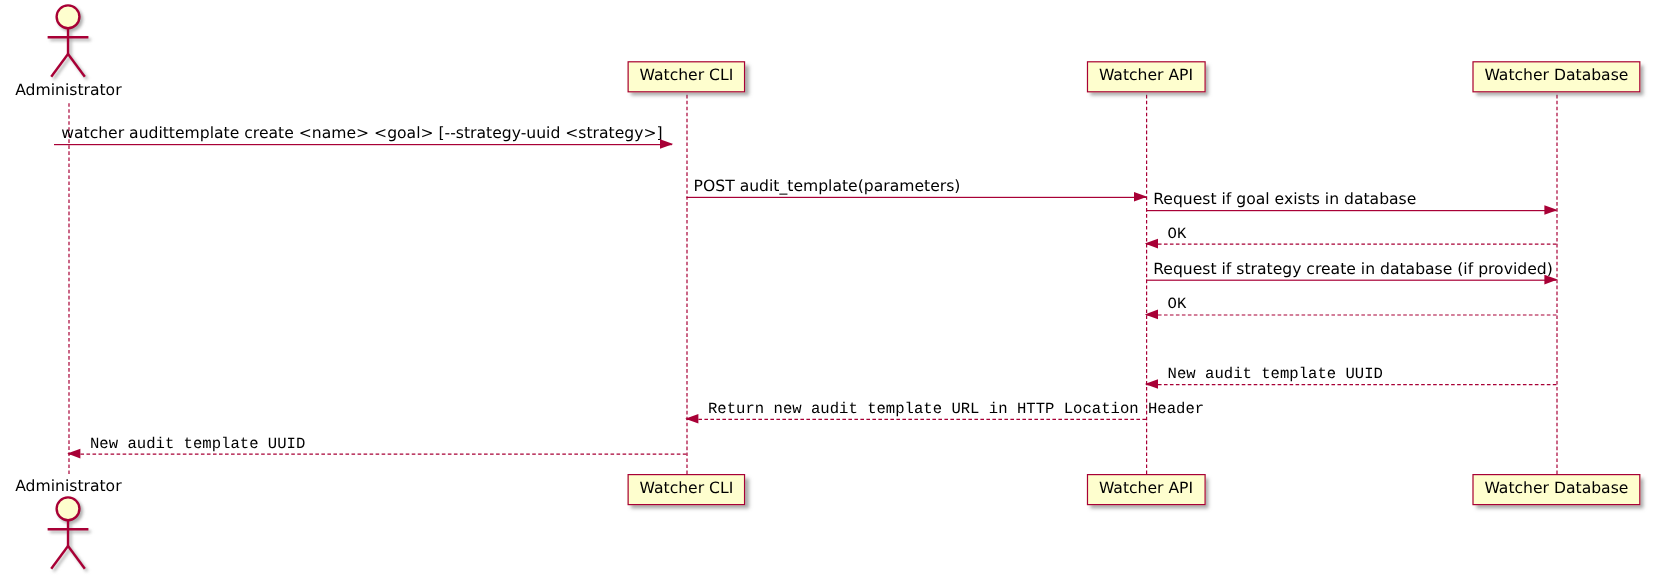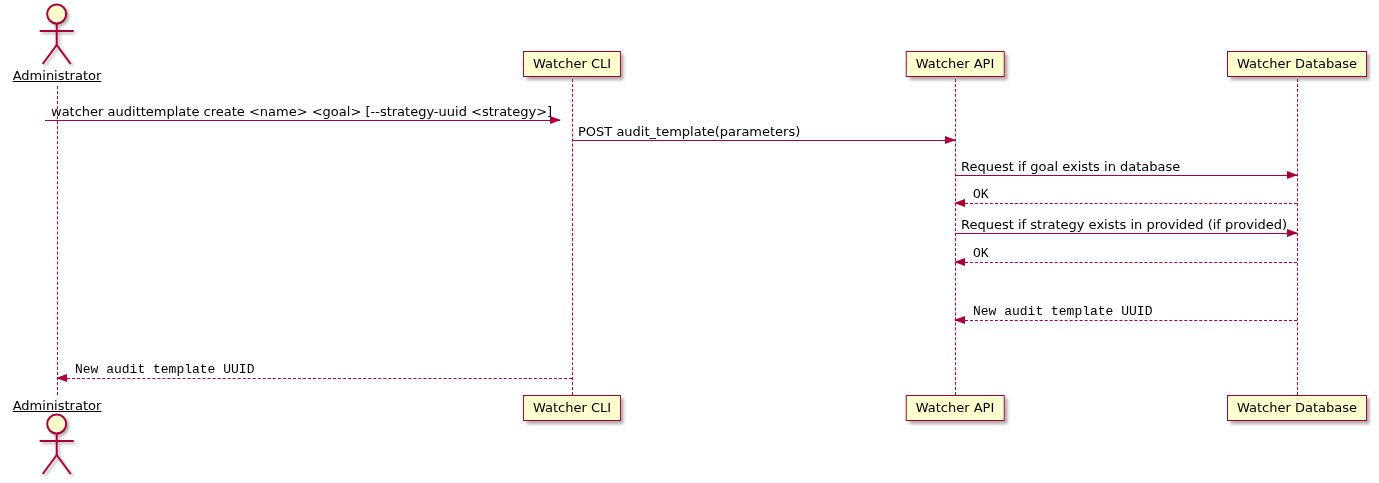--- a/index.html
+++ b/index.html
@@ -21,21 +21,21 @@
   .pbox {
     position: absolute;
     transform: translateX(-50%);
     background: #FEFECE;
     border: 1.6px solid #A80036;
     padding: 4px 9px 5px 9px;
     white-space: nowrap;
     box-shadow: 3px 3px 3px rgba(100,100,100,0.55);
     text-align: right;
   }
-  .actor { position: absolute; transform: translateX(-50%); text-align: center; text-decoration: underline; }
+  .actor { position: absolute; transform: translateX(-50%); text-align: center; }
   .actor svg { display: block; margin: 0 auto; filter: drop-shadow(2.5px 2.5px 1.5px rgba(120,120,120,0.6)); }
   .actor-label { white-space: nowrap; margin-top: 1px; }
   .msg { position: absolute; }
   .msg-label {
     height: 16px;
     line-height: 15px;
     white-space: nowrap;
     padding-left: 6px;
   }
   .msg.reverse .msg-label { padding-left: 18px; font-family: Liberation Mono, monospace; }
@@ -82,21 +82,21 @@
     <span>Watcher Database</span>
   </div>
 
   <div class="msg" style="left:45px; top:104px; width:515px">
     <div class="msg-label">watcher audittemplate create &lt;name&gt; &lt;goal&gt; [--strategy-uuid &lt;strategy&gt;]</div>
     <div class="msg-line solid">
         <span class="arrowhead right"></span>
       </div>
   </div>
 
-  <div class="msg" style="left:572px; top:124px; width:383px">
+  <div class="msg" style="left:572px; top:148px; width:383px">
     <div class="msg-label">POST audit_template(parameters)</div>
     <div class="msg-line solid">
         <span class="arrowhead right"></span>
       </div>
   </div>
 
   <div class="msg" style="left:955px; top:159px; width:342px">
     <div class="msg-label">Request if goal exists in database</div>
     <div class="msg-line solid">
         <span class="arrowhead right"></span>
@@ -104,41 +104,47 @@
   </div>
 
   <div class="msg reverse" style="left:955px; top:187px; width:342px">
     <div class="msg-label">OK</div>
     <div class="msg-line dotted">
         <span class="arrowhead left"></span>
       </div>
   </div>
 
   <div class="msg" style="left:955px; top:217px; width:342px">
-    <div class="msg-label">Request if strategy exists in provided (if provided)</div>
+    <div class="msg-label">Request if strategy create in database (if provided)</div>
     <div class="msg-line solid">
         <span class="arrowhead right"></span>
       </div>
   </div>
 
   <div class="msg reverse" style="left:955px; top:246px; width:342px">
     <div class="msg-label">OK</div>
     <div class="msg-line dotted">
         <span class="arrowhead left"></span>
       </div>
   </div>
 
 
   <div class="msg reverse" style="left:955px; top:304px; width:342px">
     <div class="msg-label">New audit template UUID</div>
     <div class="msg-line dotted">
         <span class="arrowhead left"></span>
       </div>
   </div>
 
+  <div class="msg reverse" style="left:572px; top:333px; width:383px">
+    <div class="msg-label">Return new audit template URL in HTTP Location Header</div>
+    <div class="msg-line dotted">
+        <span class="arrowhead left"></span>
+      </div>
+  </div>
 
   <div class="msg reverse" style="left:57px; top:362px; width:515px">
     <div class="msg-label">New audit template UUID</div>
     <div class="msg-line dotted">
         <span class="arrowhead left"></span>
       </div>
   </div>
 
   <div class="pbox" style="left:572px; top:395px">
     <span>Watcher CLI</span>

